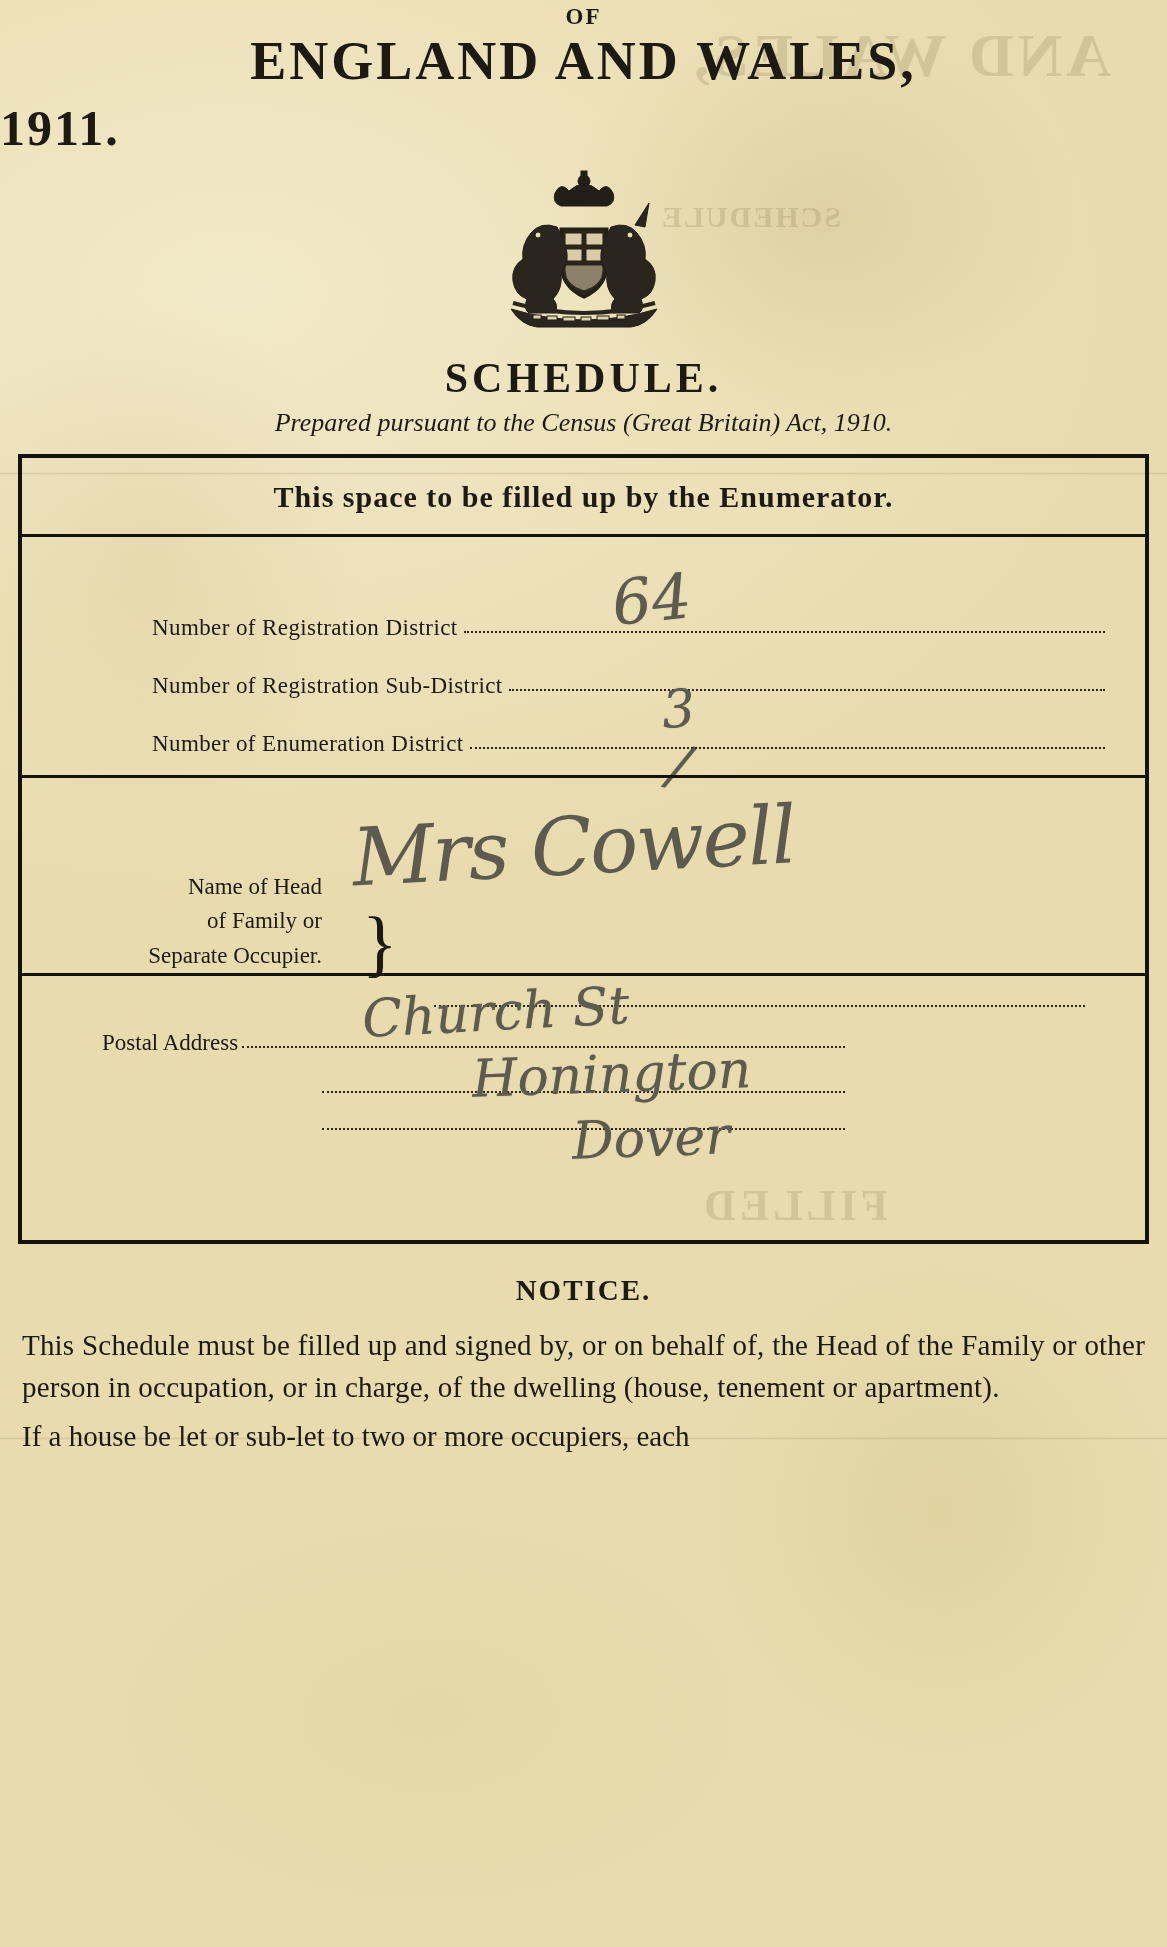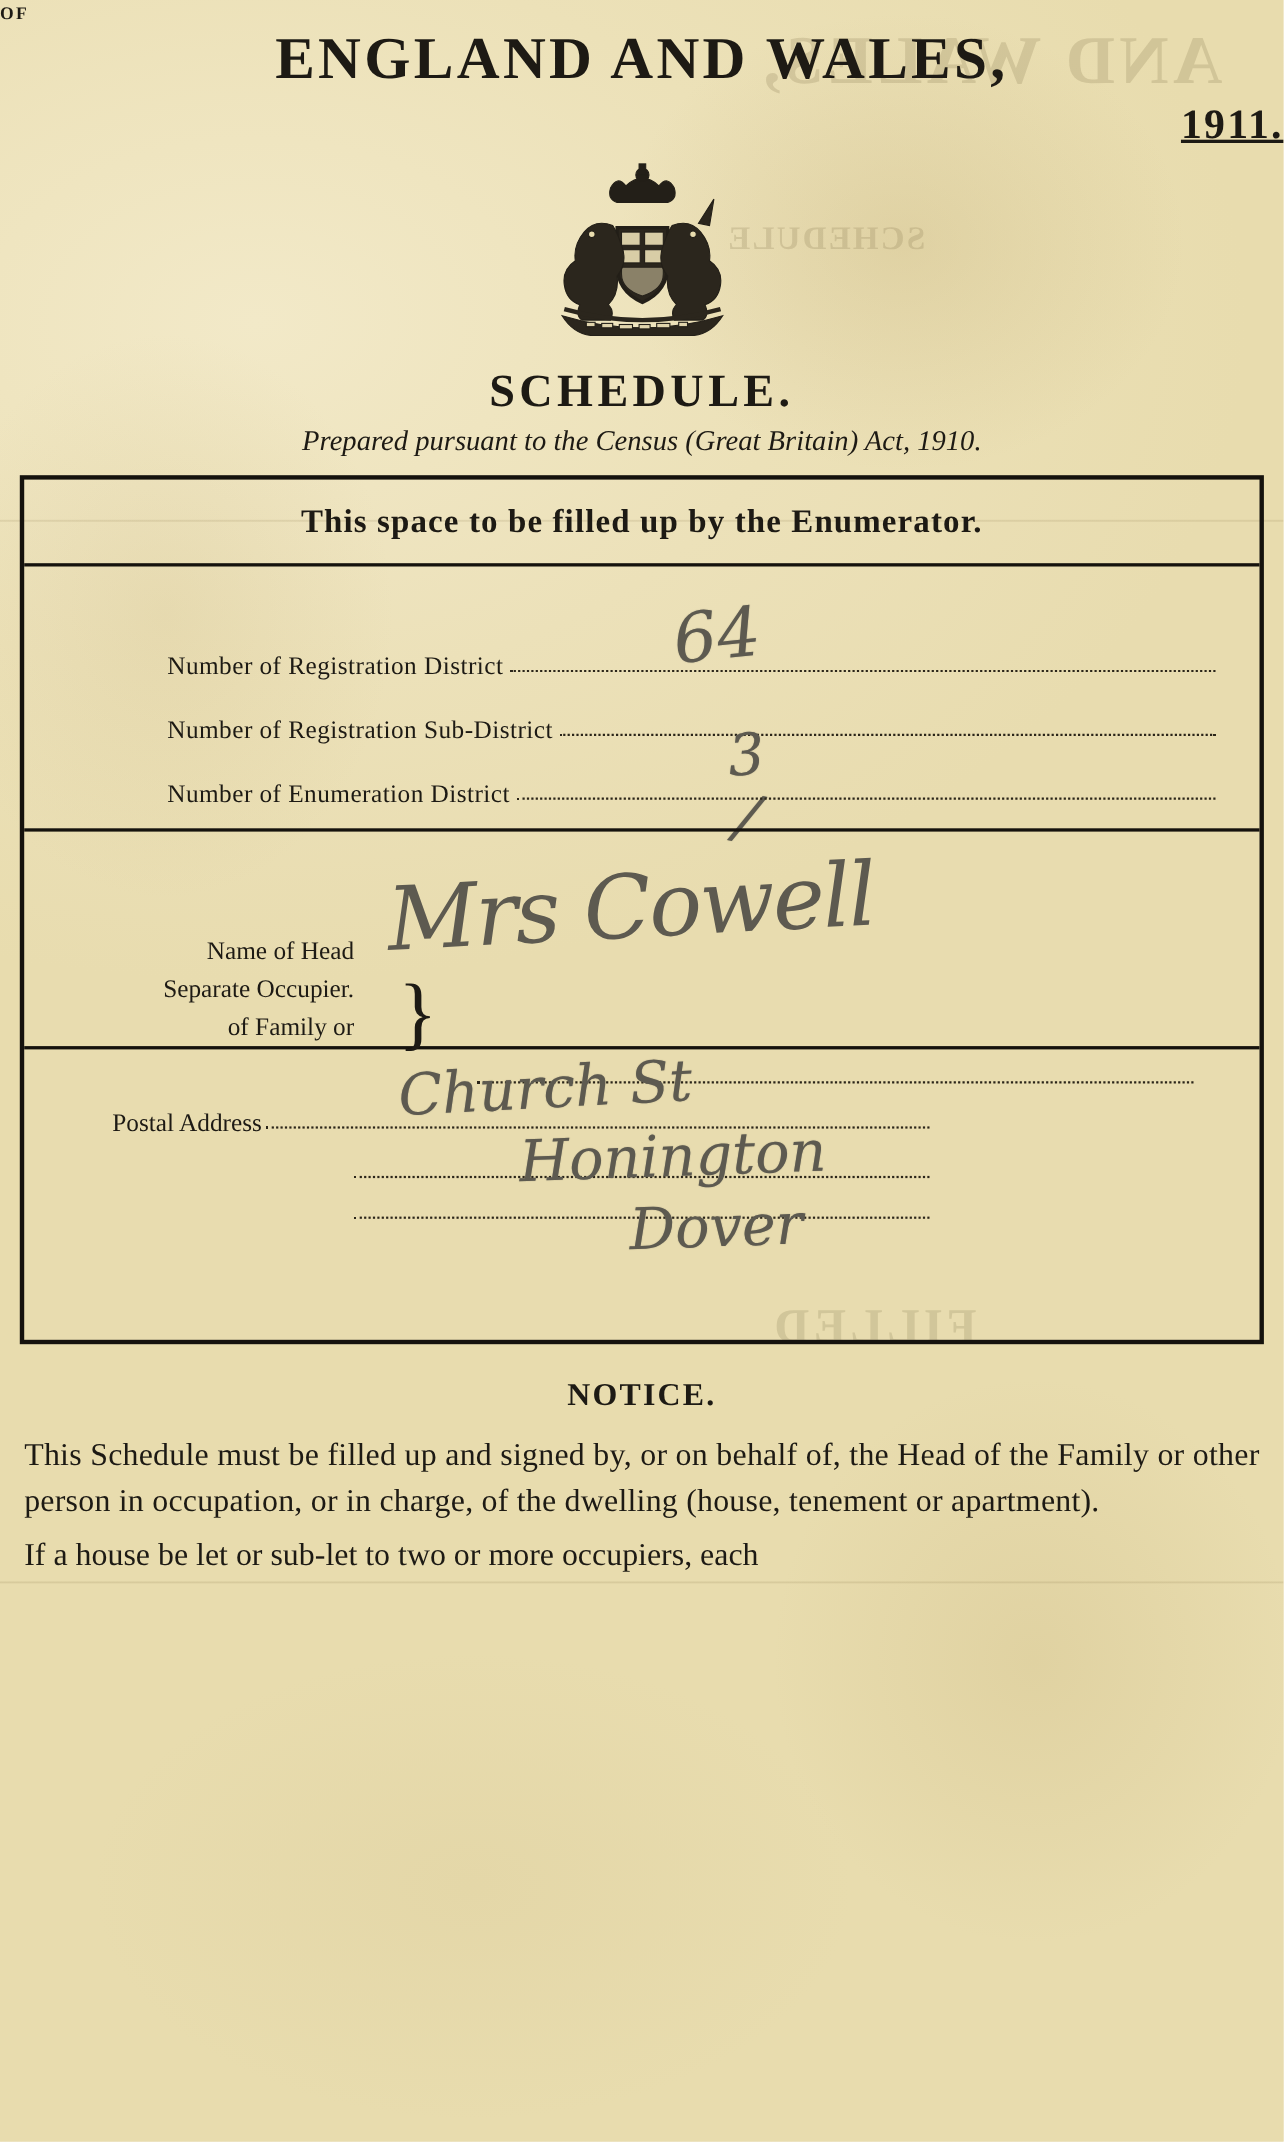--- a/index.html
+++ b/index.html
@@ -60,41 +60,40 @@
   .title-main {
     text-align: center;
     font-size: 74px;
     font-weight: bold;
     letter-spacing: 13px;
     margin: 8px 0 0 0;
     line-height: 1.05;
     text-indent: 13px;
   }
   .title-of {
-    text-align: left;
-    font-size: 16px;
+    text-align: center;
+    font-size: 23px;
     font-weight: bold;
     letter-spacing: 2px;
     margin: 4px 0 2px 0;
   }
   .title-sub {
     text-align: center;
     font-size: 54px;
     font-weight: bold;
     letter-spacing: 3px;
     margin: 2px 0 0 0;
     line-height: 1.1;
   }
   .title-year {
-    text-align: right;
-    font-size: 38px;
+    text-align: left;
+    font-size: 50px;
     font-weight: bold;
     letter-spacing: 2px;
     margin: 8px 0 0 0;
-    text-decoration: underline;
   }
 
   .crest-wrap {
     display: flex;
     justify-content: center;
     margin-top: 12px;
     margin-bottom: 6px;
   }
 
   .schedule-word {
@@ -337,22 +336,22 @@
         <div class="num-row">
           <span class="num-label">Number of Enumeration District</span>
           <span class="dots"></span>
         </div>
 
       </div>
 
       <div class="head-row">
         <div class="head-label">
           <div>Name of Head</div>
+          <div>of Family or</div>
           <div>Separate Occupier.</div>
-          <div>of Family or</div>
         </div>
         <div class="brace">}</div>
         <div class="head-line"></div>
         <div class="hand-name">Mrs Cowell</div>
       </div>
 
       <div class="addr-row">
         <div class="addr-line1">
           <span class="addr-label">Postal  Address</span>
           <span class="addr-dots"></span>

